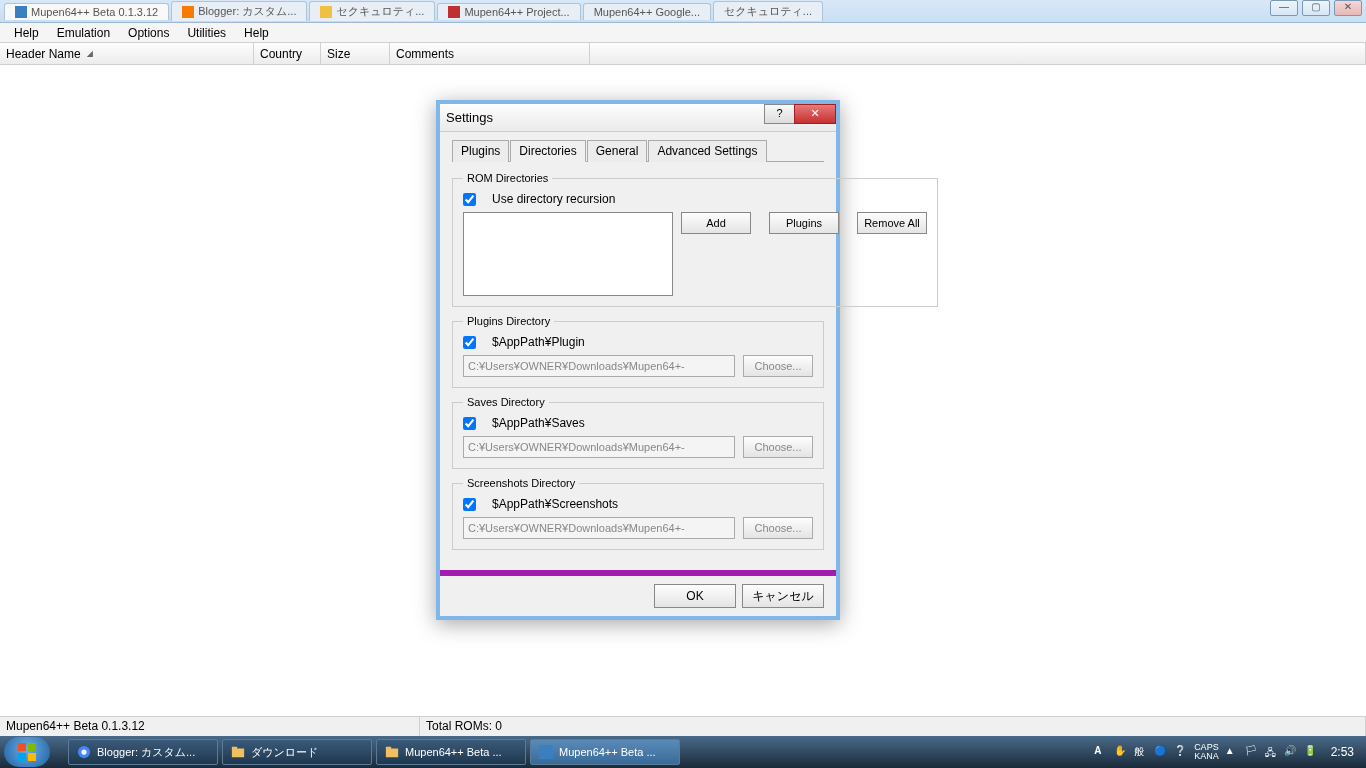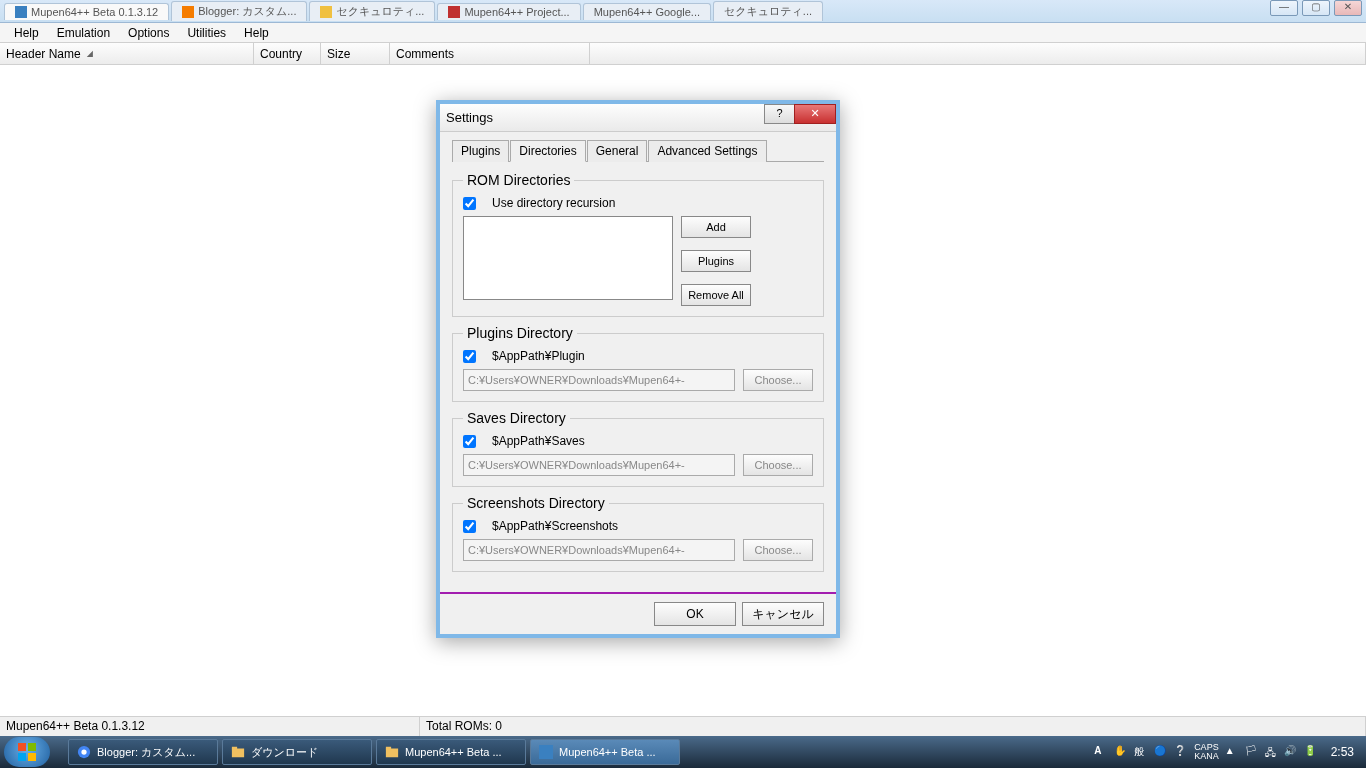--- a/index.html
+++ b/index.html
@@ -42,34 +42,34 @@
 .dlg-btn { width: 30px; height: 20px; border: 1px solid #888; background: linear-gradient(#f8f8f8,#ddd); font-size: 11px; text-align: center; line-height: 16px; cursor: pointer; }
 .dlg-btn.close { background: linear-gradient(#e87878,#c83030); color: #fff; border-color: #a02020; width: 42px; }
 .dlg-btn.help { border-right: none; }
 
 .dialog-body { padding: 8px 12px 12px; font-size: 12px; }
 .tabs { display: flex; border-bottom: 1px solid #aaa; margin-bottom: 10px; }
 .tab { padding: 3px 8px; border: 1px solid #aaa; border-bottom: none; background: #ececec; margin-right: 1px; margin-bottom: -1px; cursor: pointer; font-size: 12px; }
 .tab.active { background: #f0f0f0; border-bottom: 1px solid #f0f0f0; }
 
 fieldset { border: 1px solid #ccc; margin-bottom: 8px; padding: 8px 10px 10px; }
-legend { font-size: 14px; padding: 0 4px; }
+legend { font-size: 11px; padding: 0 4px; }
 .check-row { display: flex; align-items: center; gap: 16px; font-size: 12px; margin-bottom: 6px; }
 .check-row input { width: 13px; height: 13px; }
 
 .rom-row { display: flex; gap: 8px; }
 .rom-list { width: 210px; height: 84px; background: #fff; border: 1px solid #888; }
-.rom-buttons { display: flex; flex-direction: column; gap: 12px; }
+.rom-buttons { display: flex; gap: 18px; }
 .rom-buttons button { width: 70px; height: 22px; font-size: 11px; background: linear-gradient(#fdfdfd,#e4e4e4); border: 1px solid #888; cursor: pointer; }
 
 .path-row { display: flex; gap: 8px; align-items: center; }
 .path-row input[type=text] { flex: 1; height: 22px; font-size: 11px; padding: 0 4px; border: 1px solid #aaa; background: #f4f4f4; color: #888; }
 .path-row button { width: 70px; height: 22px; font-size: 11px; background: linear-gradient(#fdfdfd,#e4e4e4); border: 1px solid #aaa; color: #888; cursor: pointer; }
 
-.dialog-buttons { display: flex; justify-content: flex-end; gap: 6px; padding: 8px 12px; border-top: 2px solid #a21caf; }
+.dialog-buttons { display: flex; justify-content: flex-end; gap: 6px; padding: 8px 12px; border-top: 6px solid #a21caf; }
 .dialog-buttons button { width: 82px; height: 24px; font-size: 12px; background: linear-gradient(#fdfdfd,#e4e4e4); border: 1px solid #888; cursor: pointer; }
 
 
 .taskbar { position: absolute; bottom: 0; left: 0; right: 0; height: 32px; background: linear-gradient(#4a6a8a, #1a2a3a); display: flex; align-items: center; padding: 0 4px; gap: 4px; }
 .start-btn { width: 46px; height: 30px; background: radial-gradient(circle at 50% 40%, #6ab0e8, #2060a0); border-radius: 24px; display: flex; align-items: center; justify-content: center; cursor: pointer; }
 .start-logo { width: 20px; height: 20px; }
 .task-item { height: 26px; background: linear-gradient(#3a5a7a,#20384f); border: 1px solid #5a7a9a; border-radius: 2px; display: flex; align-items: center; gap: 6px; padding: 0 8px; color: #fff; font-size: 11px; cursor: pointer; min-width: 150px; max-width: 170px; }
 .task-item.active { background: linear-gradient(#5a8ab8,#3a6a98); }
 .task-icon { width: 14px; height: 14px; }
 .tray { margin-left: auto; display: flex; align-items: center; gap: 6px; color: #fff; font-size: 10px; padding-right: 8px; }

